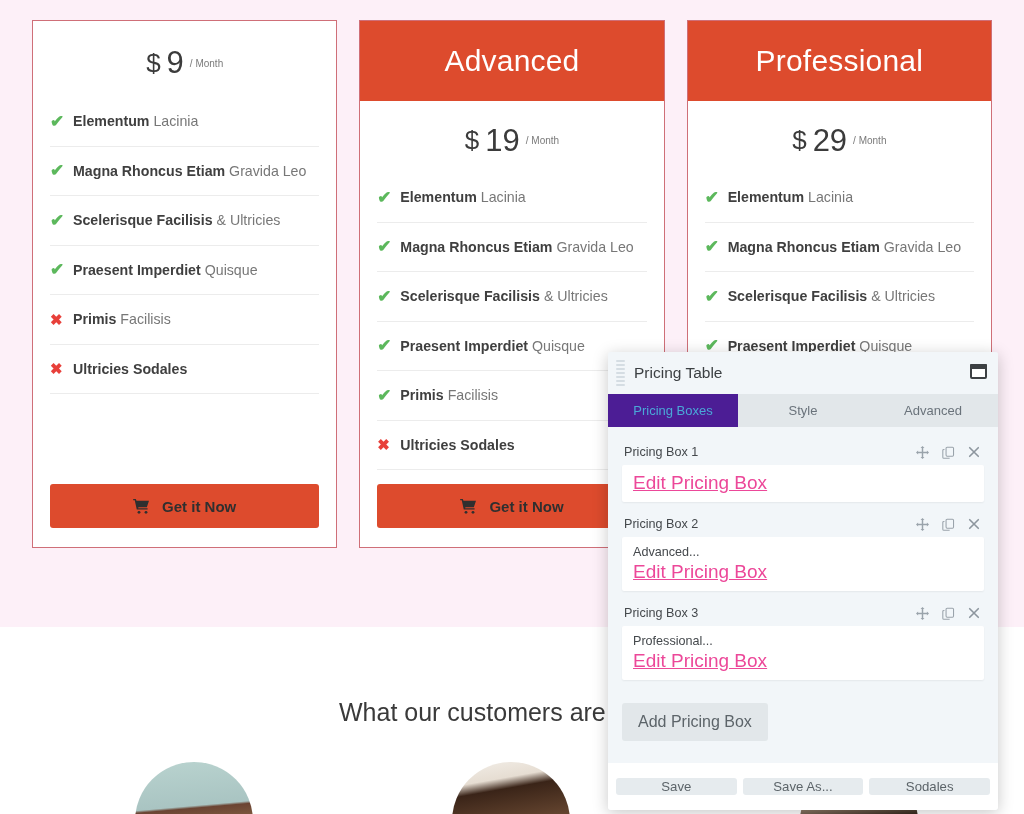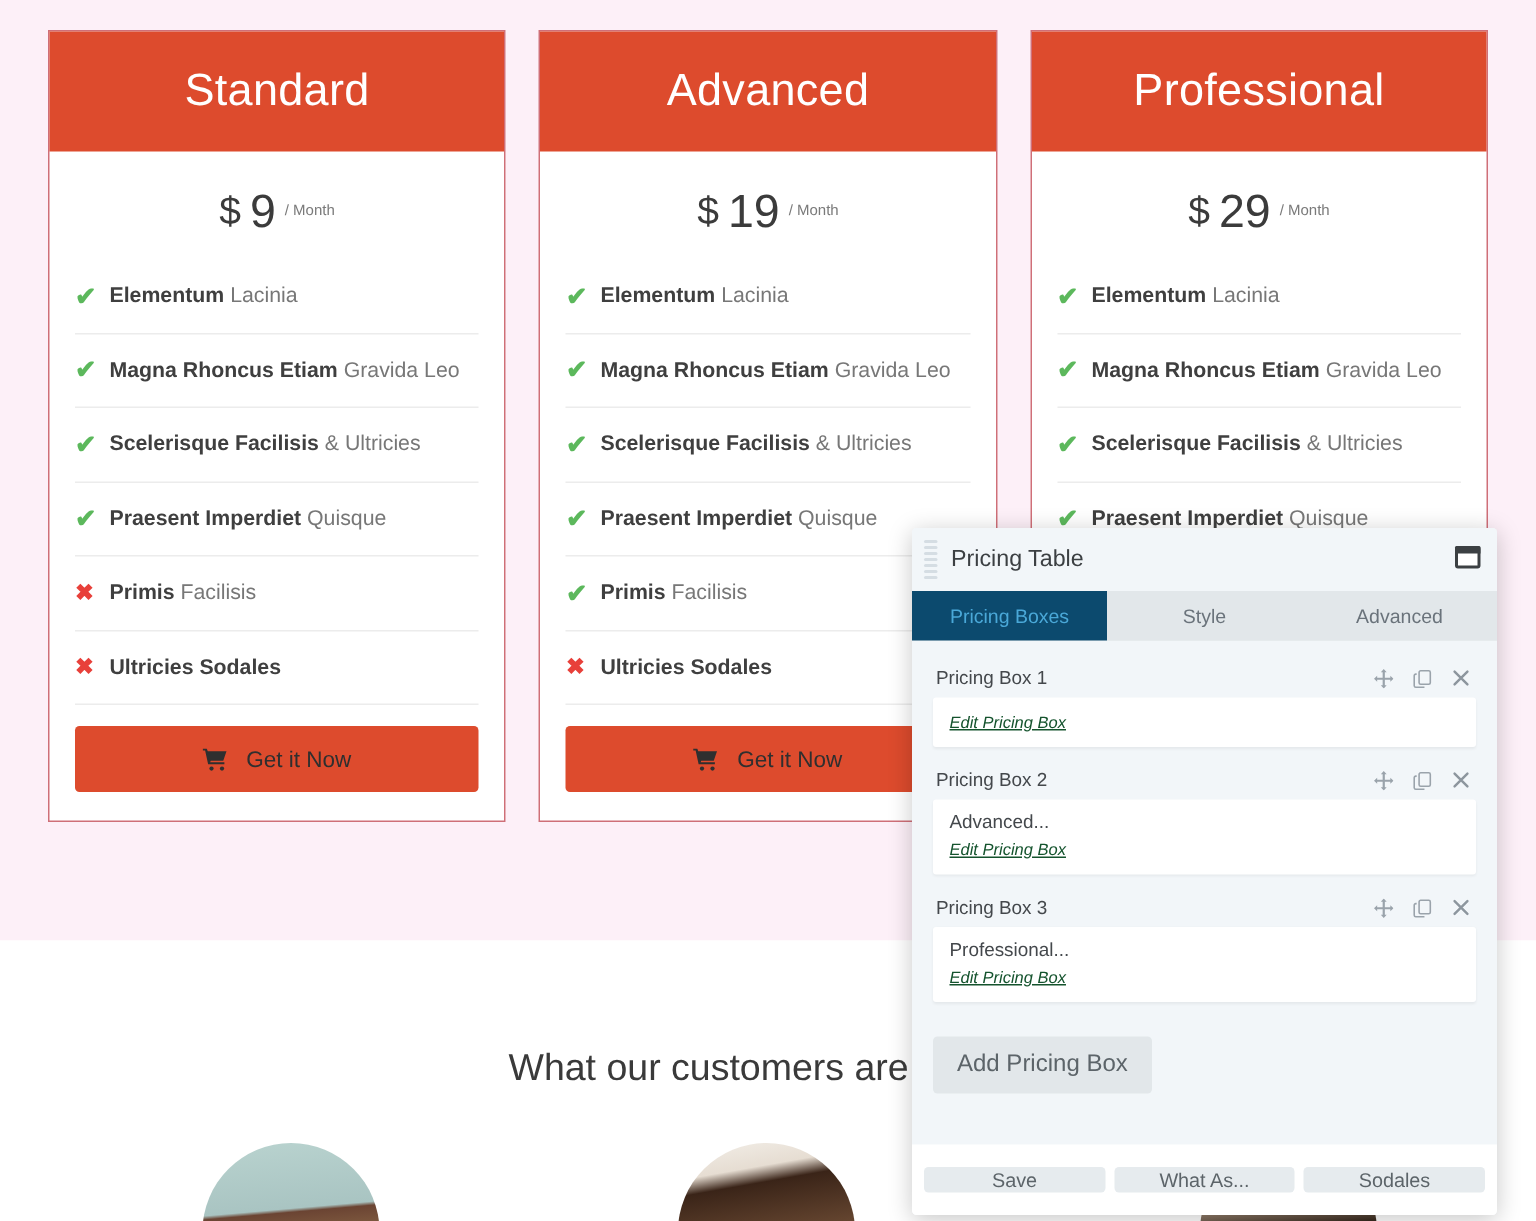--- a/index.html
+++ b/index.html
@@ -61,21 +61,21 @@
   .mark.yes { color: #5cb85c; font-size: 17px; }
   .mark.no  { color: #e8403a; font-size: 15px; }
   .feat .strong { font-weight: bold; color: #3f3f3f; }
   .feat .light  { color: #777; font-weight: normal; }
 
   .card-cta { margin-top: auto; padding: 14px 17px 19px; }
   .cta-btn {
     width: 100%; height: 44px; background: #dd4b2d; border: none;
     border-radius: 3px; cursor: pointer;
     display: flex; align-items: center; justify-content: center; gap: 12px;
-    color: #2f2f2f; font-size: 15px; font-family: inherit;
+    color: #2f2f2f; font-size: 15px; font-family: inherit; font-weight: bold;
   }
   .cart { width: 17px; height: 15px; position: relative; display:inline-block; }
 
   
   .testi-title {
     position: absolute; top: 698px; left: 0; width: 1024px;
     text-align: center; font-size: 25px; color: #3a3a3a;
   }
   .avatar {
     position: absolute; top: 762px;
@@ -113,42 +113,41 @@
     content:""; position:absolute; left:-2px; top:-2px; right:-2px; height:5px;
     background:#3c4043; border-radius:1px 1px 0 0;
   }
 
   .tabs { height: 33px; display: flex; background: #e2e7ea; }
   .tab {
     flex: 1; display: flex; align-items: center; justify-content: center;
     font-size: 13px; color: #6a737b; cursor: pointer;
     background: #e2e7ea;
   }
-  .tab.active { background: #0c4a6e; color: #4aa8d8; }
+  .tab.active { background: #4c1d95; color: #4aa8d8; }
 
   .modal-body { flex: 1; padding: 12px 14px 0; overflow: hidden; }
 
   .pb-row {
     display: flex; align-items: center; justify-content: space-between;
     height: 26px; padding: 0 4px 0 2px;
   }
   .pb-label { font-size: 12.6px; color: #44484c; }
   .pb-icons { display: flex; align-items: center; gap: 13px; color: #9aa3ab; }
   .ic { cursor: pointer; display:inline-flex; align-items:center; justify-content:center; }
 
   .pb-card {
     background: #ffffff; border-radius: 2px;
     padding: 7px 11px 8px; margin-bottom: 9px;
     box-shadow: 0 1px 2px rgba(0,0,0,.06);
   }
   .pb-name { font-size: 12.6px; color: #44484c; line-height: 1.35; }
   .pb-link {
-    font-size: 11px; color: #14532d; text-decoration: underline; cursor: pointer;
+    font-size: 19px; color: #ec4899; text-decoration: underline; cursor: pointer;
     display: inline-block;
-    font-style: italic;
   }
 
   .add-btn {
     margin-top: 14px;
     background: #e2e7ea; border: none; border-radius: 3px;
     padding: 10px 16px; font-size: 16px; color: #5c6469;
     font-family: inherit; cursor: pointer;
   }
 
   .modal-foot {
@@ -161,23 +160,20 @@
   }
 </style>
 </head>
 <body>
 
 <div class="page-top"></div>
 <div class="page-bottom"></div>
 
 <div class="cards" id="cards">
   <div class="card">
-    <div class="card-head">
-      <span class="card-title">Standard</span>
-    </div>
     <div class="card-price">
       <span class="cur">$</span>
       <span class="amt">9</span>
       <span class="per">/ Month</span>
     </div>
     <ul class="features">
         <li class="feat">
       <span class="mark yes">✔</span>
       <span><span class="strong">Elementum</span> <span class="light">Lacinia</span></span>
     </li>
@@ -408,16 +404,16 @@
   <div class="pb-card">
     <div class="pb-name">Professional...</div>
     <a class="pb-link">Edit Pricing Box</a>
   </div>
       </div>
     <button class="add-btn">Add Pricing Box</button>
   </div>
 
   <div class="modal-foot">
     <button class="foot-btn">Save</button>
-    <button class="foot-btn">What As...</button>
+    <button class="foot-btn">Save As...</button>
     <button class="foot-btn">Sodales</button>
   </div>
 </div>
 
 </body></html>

